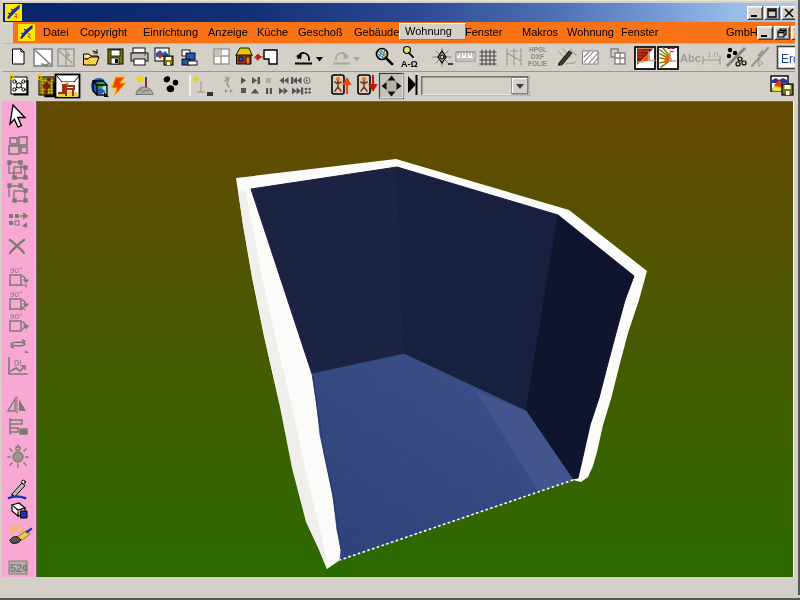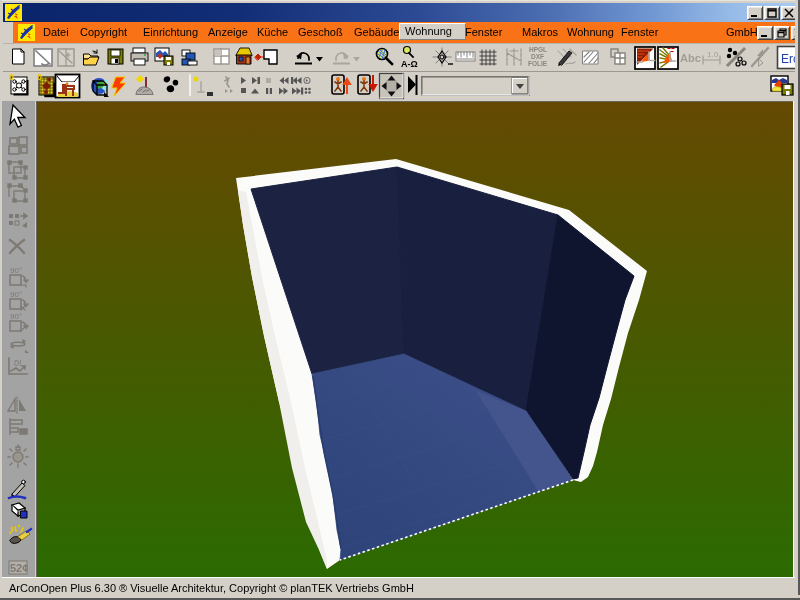--- a/index.html
+++ b/index.html
@@ -18,21 +18,21 @@
 .wbtn{width:14px;height:12px;background:#D4D0C8;border:1px solid;border-color:#fff #404040 #404040 #fff;box-shadow:inset 1px 1px 0 #ece9e2, inset -1px -1px 0 #808080;}
 .wbtn svg{display:block;}
 
 #menubar{left:13px;top:22px;width:794px;height:21px;background:#f97316;}
 .mi{position:absolute;top:4px;font-size:11px;color:#000;}
 #mi-wohnung{border:1px solid;border-color:#fff #808080 #808080 #fff;background:#D4D0C8;padding:1px 13px 2px 5px;top:1px;}
 
 #tb1{left:3px;top:43px;width:794px;height:27px;background:#D4D0C8;border-top:1px solid #b8b4ac;border-bottom:1px solid #9c988f;}
 #tb2{left:3px;top:72px;width:794px;height:28px;background:#D4D0C8;}
 
-#lefttb{left:2px;top:101px;width:33px;height:476px;background:#a3a3a3;}
+#lefttb{left:2px;top:101px;width:33px;height:476px;background:#f9a8d4;}
 
 #vp{left:36px;top:101px;width:758px;height:476px;}
 
 #statusbar{left:2px;top:577px;width:796px;height:20px;background:#D4D0C8;border-top:1px solid #fff;}
 #statustext{left:7px;top:4px;font-size:11px;color:#000;white-space:nowrap;}
 </style>
 </head>
 <body>
 <div id="win">
   <div class="abs" id="frame-top"></div>
@@ -507,19 +507,16 @@
       </g>
 
       <path d="M476,391 L526,411 L573,480 L538,491 Z" fill="#44558D"></path>
 
       <path d="M313,376 L318,413 L324,452 L333,495 L341,549" stroke="#2A3C6E" stroke-width="1.5" fill="none"></path>
 
       <path d="M573,480 L340,560" stroke="#FFFFFF" stroke-width="1.6" stroke-dasharray="2.5,2.5" fill="none"></path>
     </svg>
   </div>
 
-  <div class="abs" id="statusbar">
-    <div class="abs" id="statustext">ArConOpen Plus 6.30 ® Visuelle Architektur, Copyright © planTEK Vertriebs GmbH</div>
-  </div>
 
   <div class="abs" id="frame-right"></div>
   <div class="abs" id="frame-bottom"></div>
 </div>
 
 </body></html>

